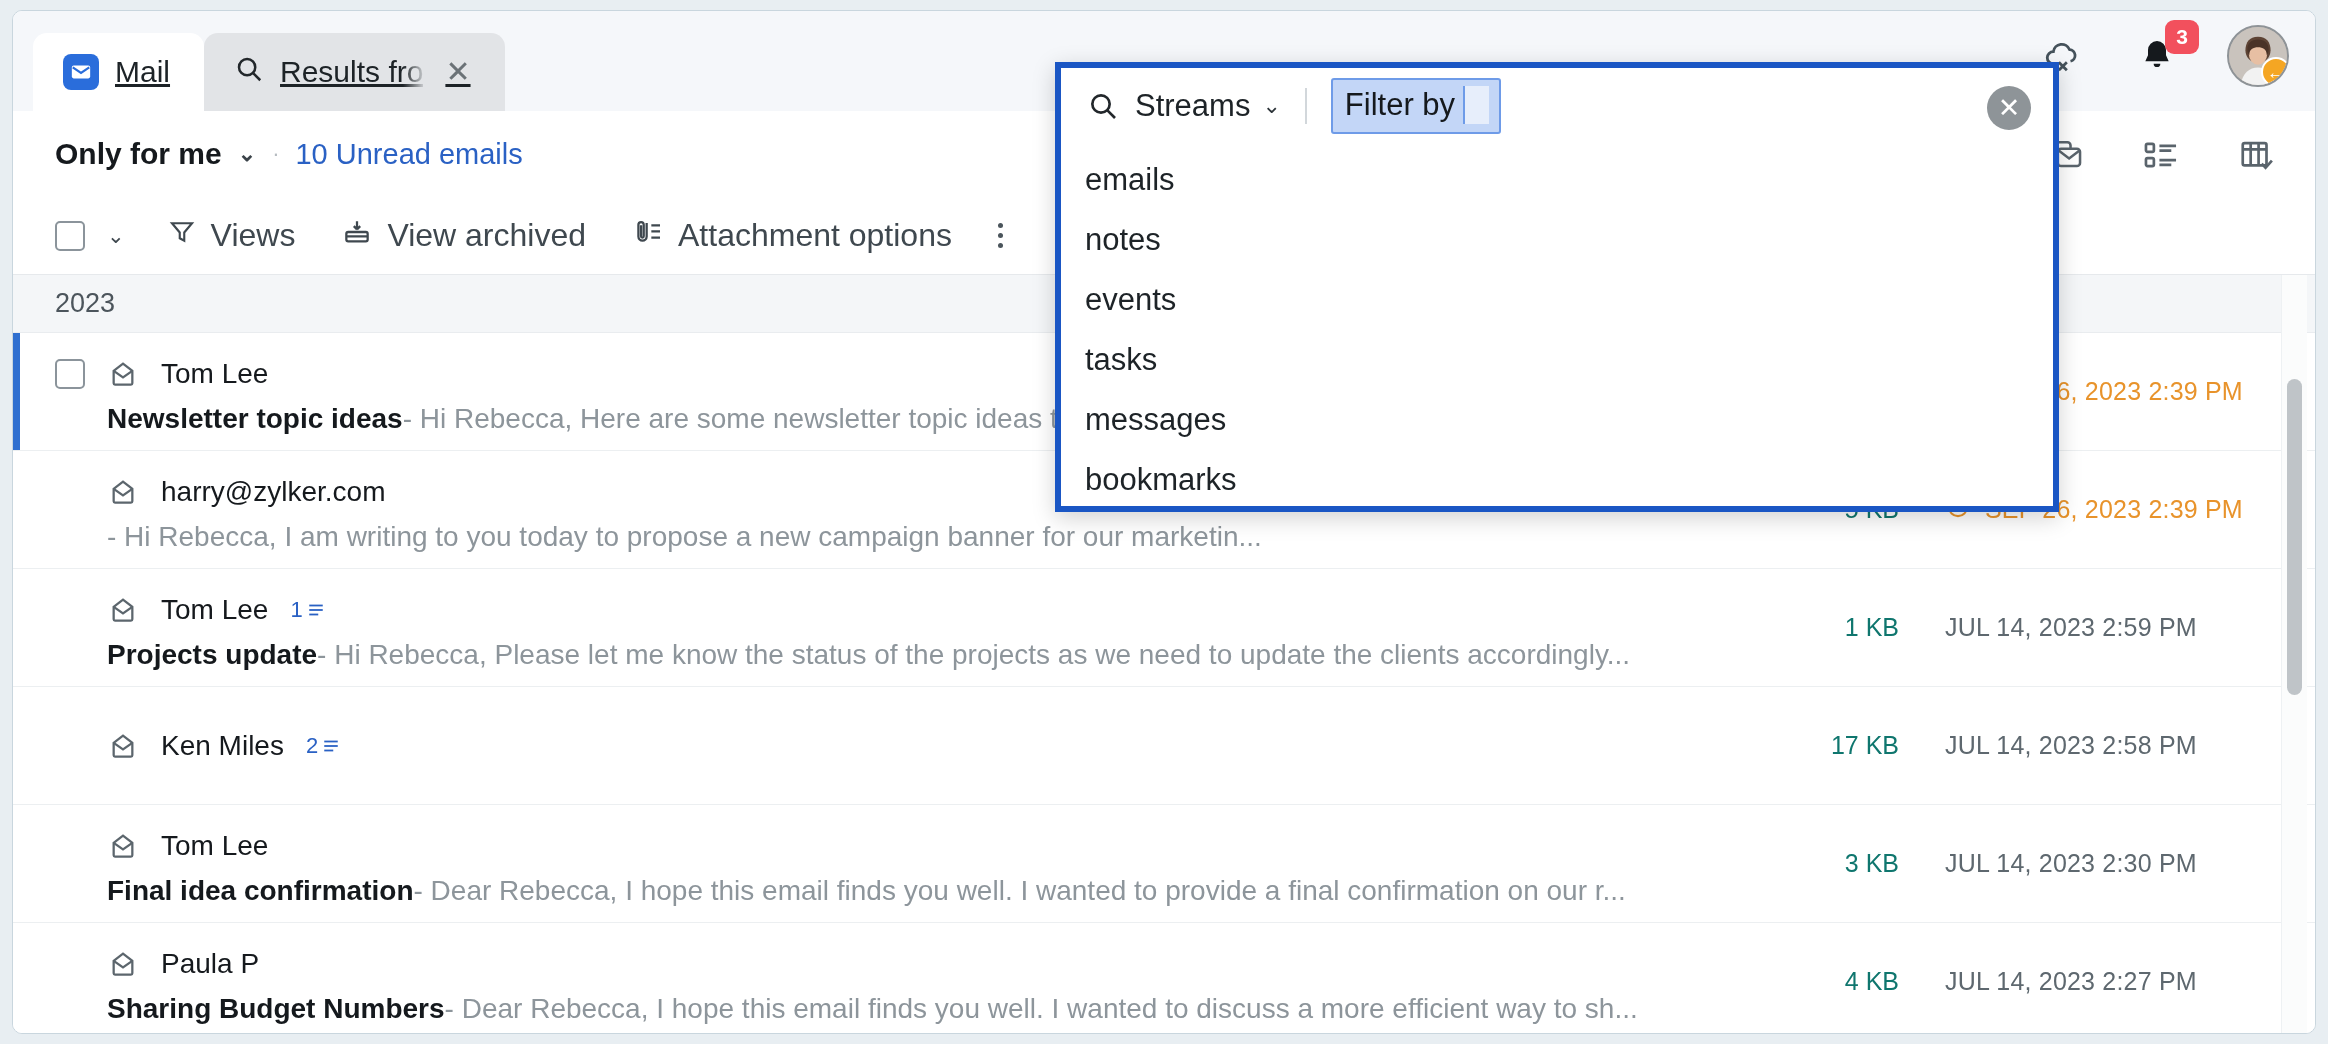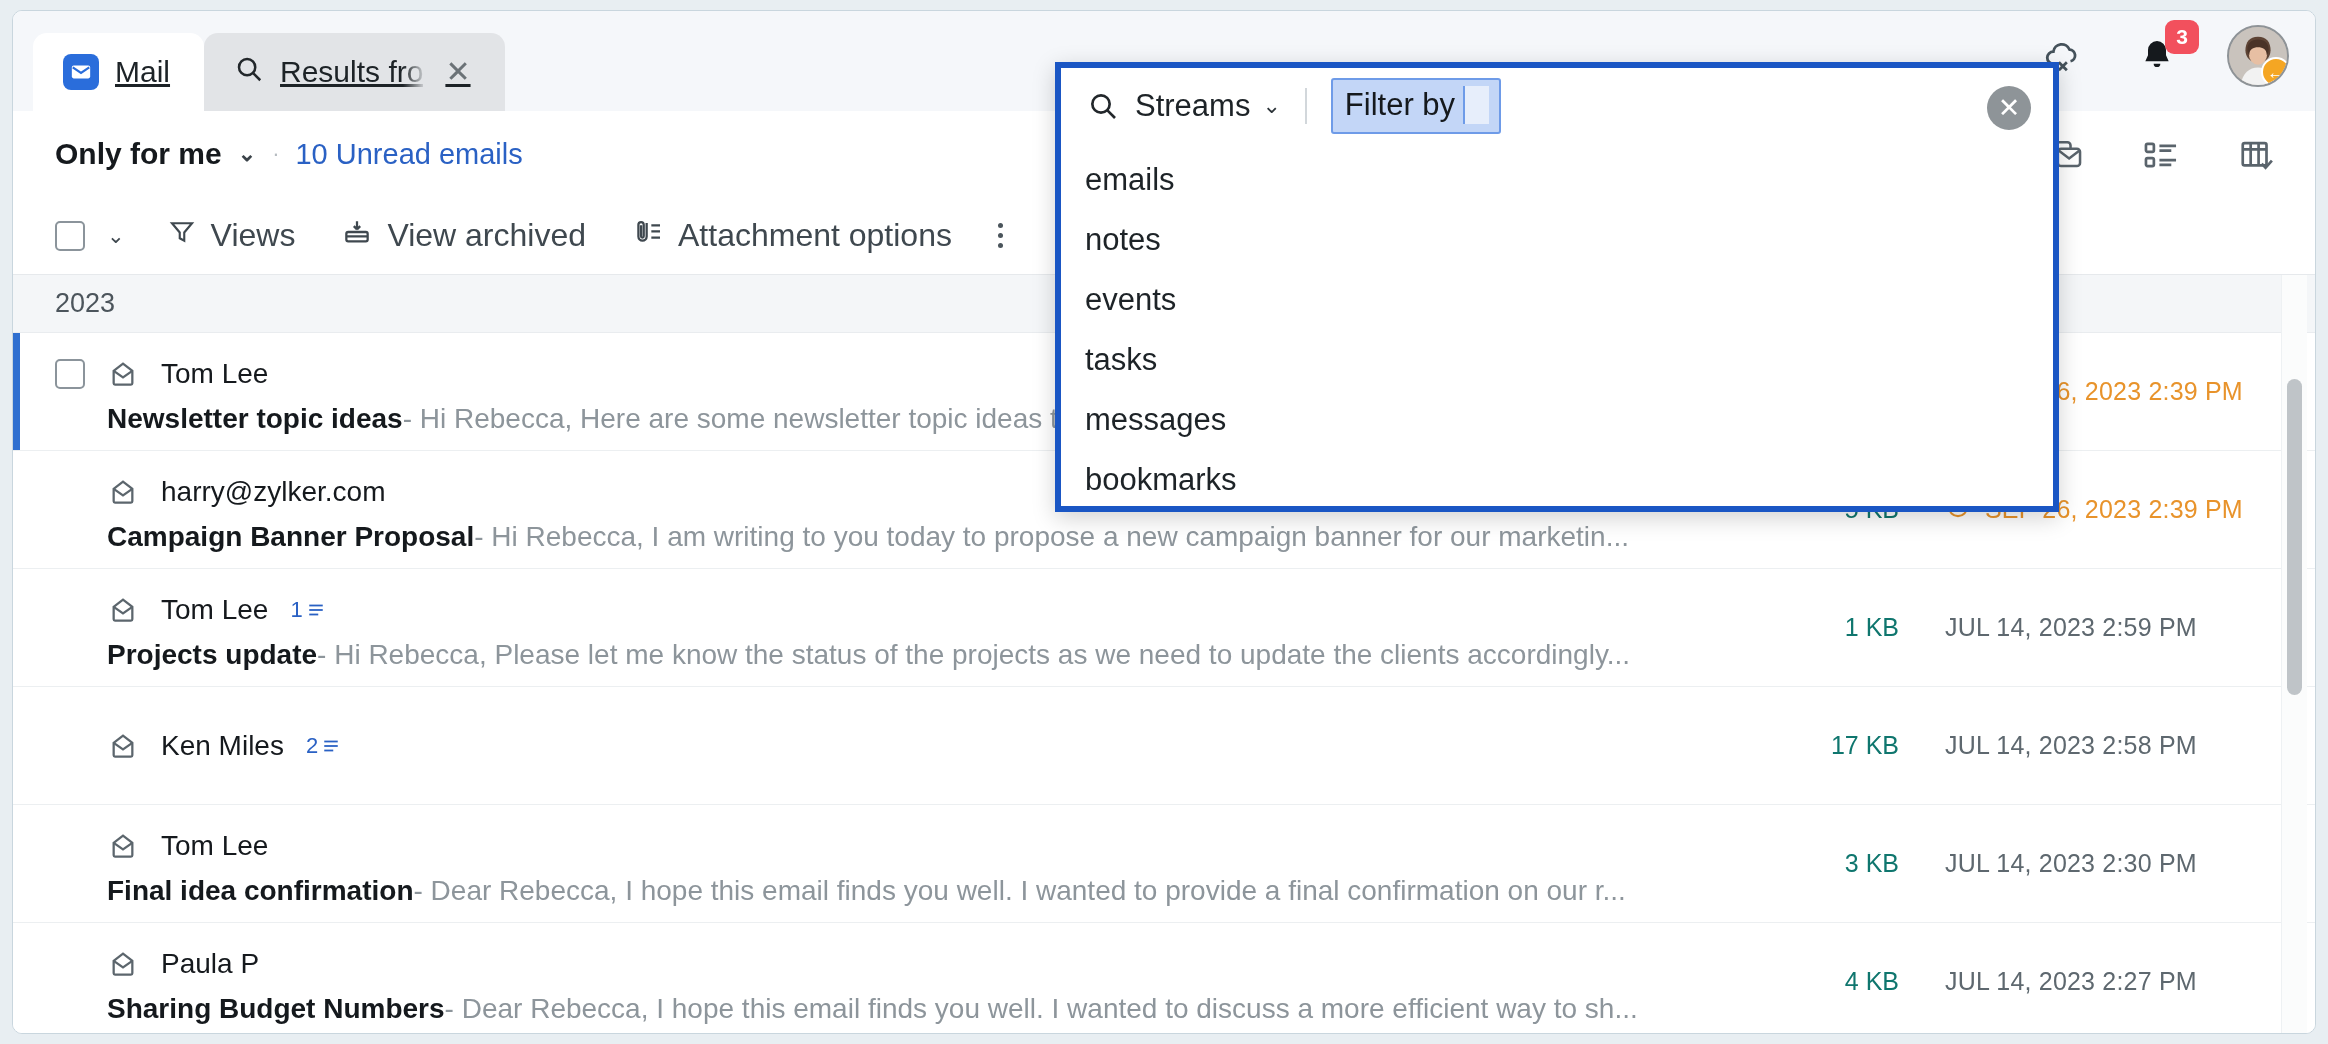--- a/index.html
+++ b/index.html
@@ -388,21 +388,20 @@
         <div class="row-top" style="padding-left:52px;">
           <span class="env">
             <svg width="32" height="32" viewBox="0 0 24 24" fill="none" stroke="#5c666d" stroke-width="1.7">
                 <path d="M5 9.6l7-5.4 7 5.4V19a1 1 0 01-1 1H6a1 1 0 01-1-1z"></path>
                 <path d="M5 9.6l7 5 7-5"></path>
               </svg>
           </span>
           <span class="sender">harry@zylker.com</span>
         </div>
         <div class="row-bottom indent">
-          <span class="subject">Campaign Banner Proposal</span>
           <span class="snippet"> - Hi Rebecca, I am writing to you today to propose a new campaign banner for our marketin...</span>
         </div>
       </div>
       <div class="row-right">
         <span class="size">5 KB</span>
         <span class="when flagged">
           <span>
             <svg width="26" height="26" viewBox="0 0 24 24" fill="none" stroke="#e8932b" stroke-width="1.9">
                 <circle cx="12" cy="12" r="8.4"></circle>
                 <path d="M12 7.4V12l3 2"></path>

